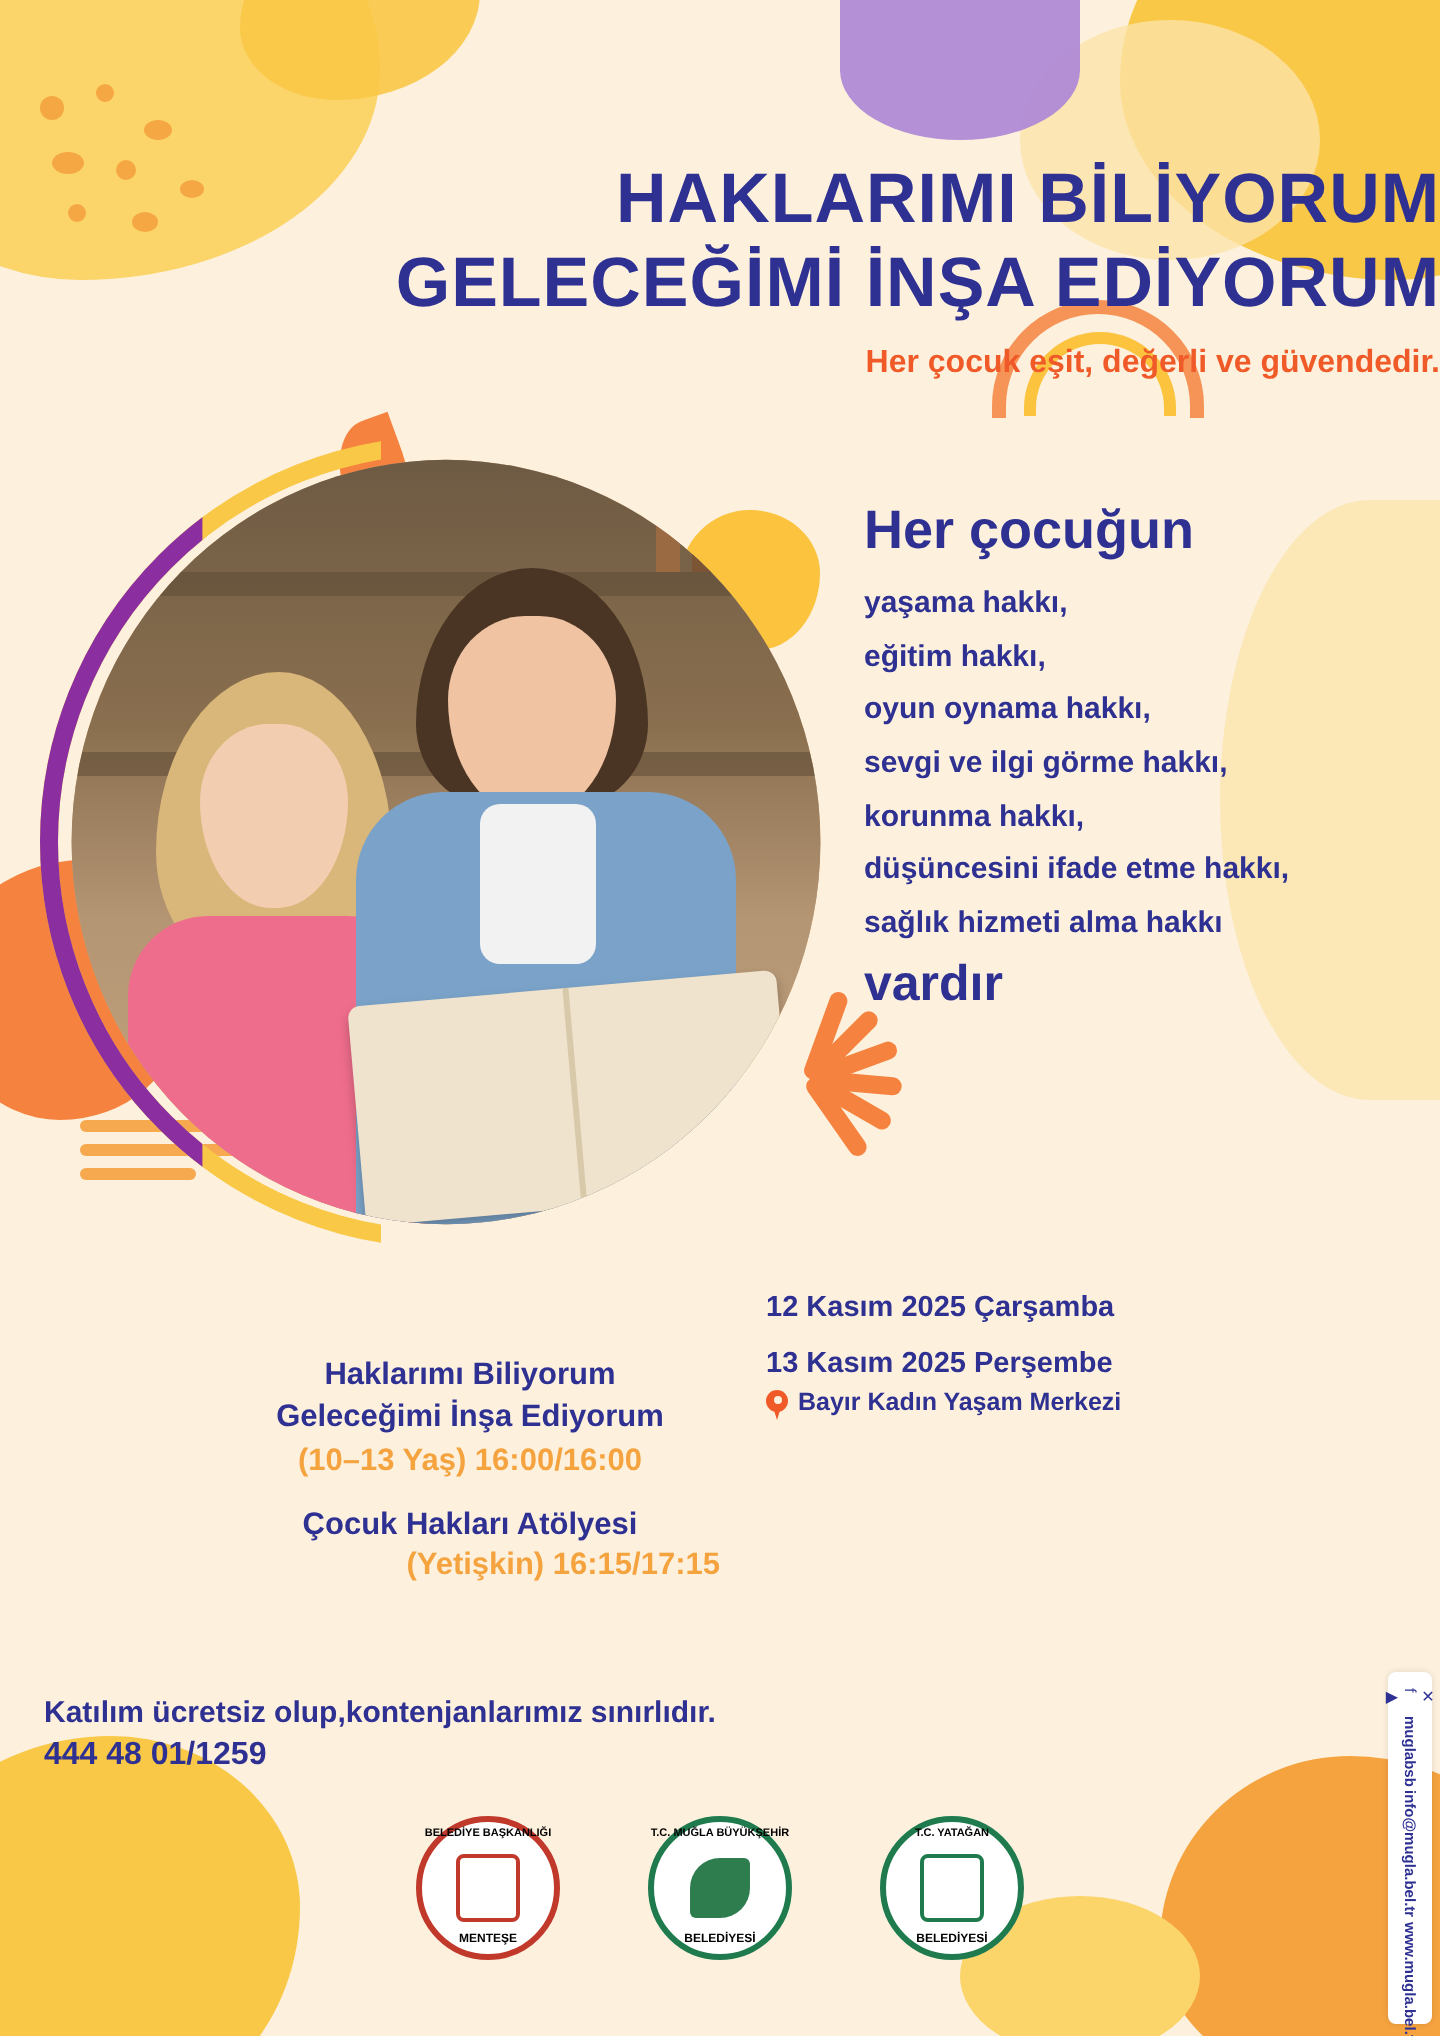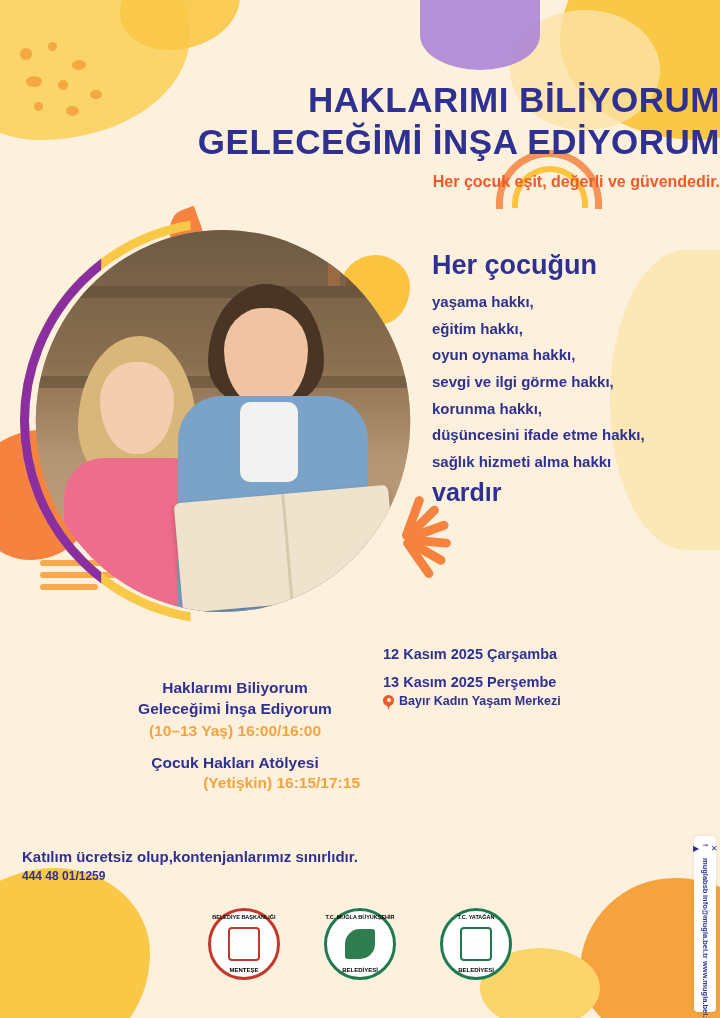--- a/index.html
+++ b/index.html
@@ -127,21 +127,21 @@
       background:#f05a28;}
   .pin .p2{position:absolute;left:3px;top:7px;width:5px;height:8px;background:#f05a28;
       clip-path:polygon(50% 100%,0 0,100% 0);}
   .pin .p3{position:absolute;left:3.5px;top:3px;width:4px;height:4px;border-radius:50%;background:#fdf1de;}
   .ev .place{font-size:12.5px;font-weight:bold;color:#2e3192;}
   .ev .addr{font-size:11px;font-weight:bold;color:#f05a28;margin-top:2px;}
 
   
   .note{position:absolute;left:0;right:0;top:848px;z-index:6;margin-left:22px;}
   .note .l1{font-size:15px;font-weight:bold;color:#2e3192;}
-  .note .l2{font-size:12px;font-weight:bold;color:#2e3192;margin-top:4px;}
+  .note .l2{font-size:16px;font-weight:bold;color:#2e3192;margin-top:4px;}
 
   
   .logos{position:absolute;left:0;right:0;top:908px;display:flex;justify-content:center;
      gap:44px;z-index:6;}
   .logo{width:72px;height:72px;border-radius:50%;background:#fff;display:flex;
      align-items:center;justify-content:center;position:relative;text-align:center;}
   .logo .rim{position:absolute;inset:0;border-radius:50%;border:3px solid #c0392b;}
   .logo.l2 .rim{border-color:#1f7a4d;}
   .logo.l3 .rim{border-color:#1f7a4d;}
   .logo .top{position:absolute;top:6px;left:0;right:0;font-size:5.5px;font-weight:bold;}

